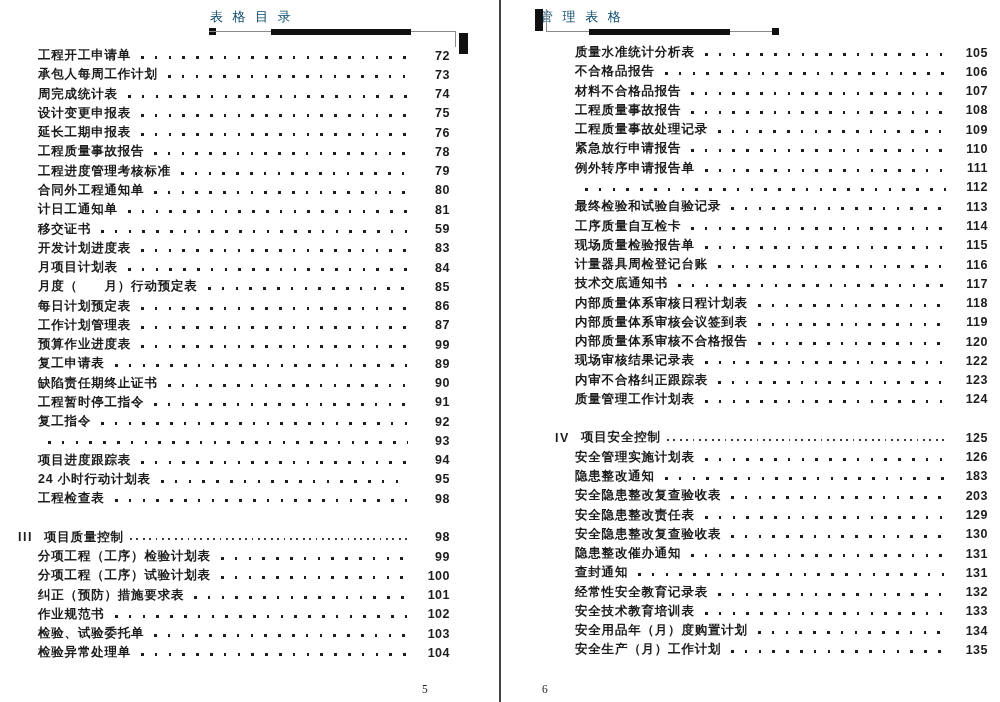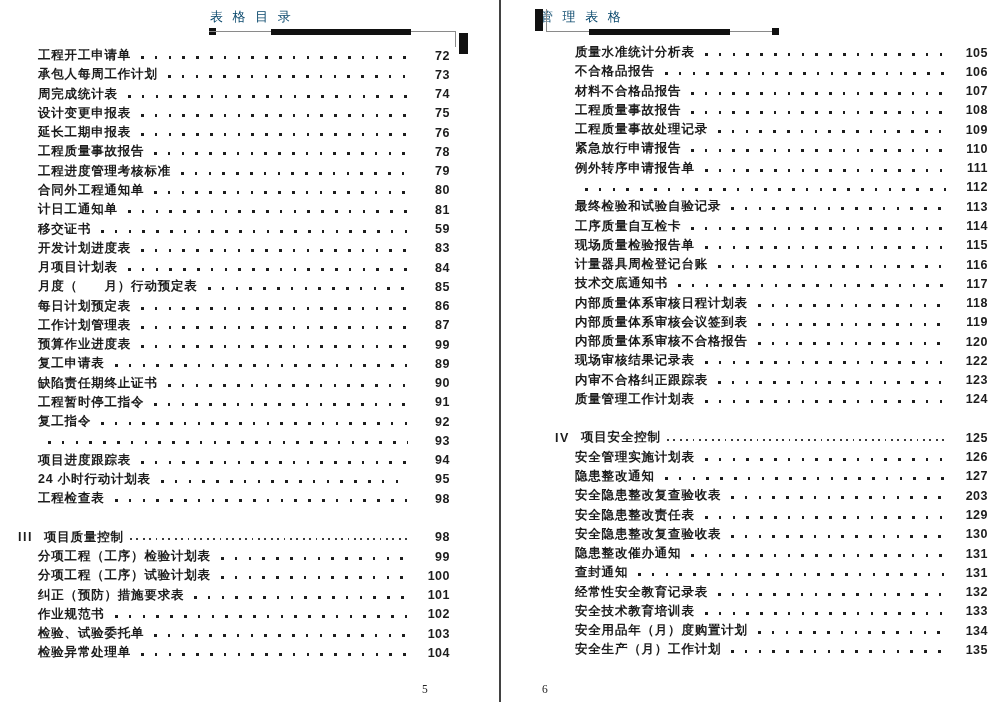--- a/index.html
+++ b/index.html
@@ -341,21 +341,21 @@
       <span class="pg">125</span>
     </div>
     <div class="row">
       <span class="lbl">安全管理实施计划表</span>
       <span class="leader"></span>
       <span class="pg">126</span>
     </div>
     <div class="row">
       <span class="lbl">隐患整改通知</span>
       <span class="leader"></span>
-      <span class="pg">127</span>
+      <span class="pg">183</span>
     </div>
     <div class="row">
       <span class="lbl">安全隐患整改复查验收表</span>
       <span class="leader"></span>
       <span class="pg">203</span>
     </div>
     <div class="row">
       <span class="lbl">安全隐患整改责任表</span>
       <span class="leader"></span>
       <span class="pg">129</span>

